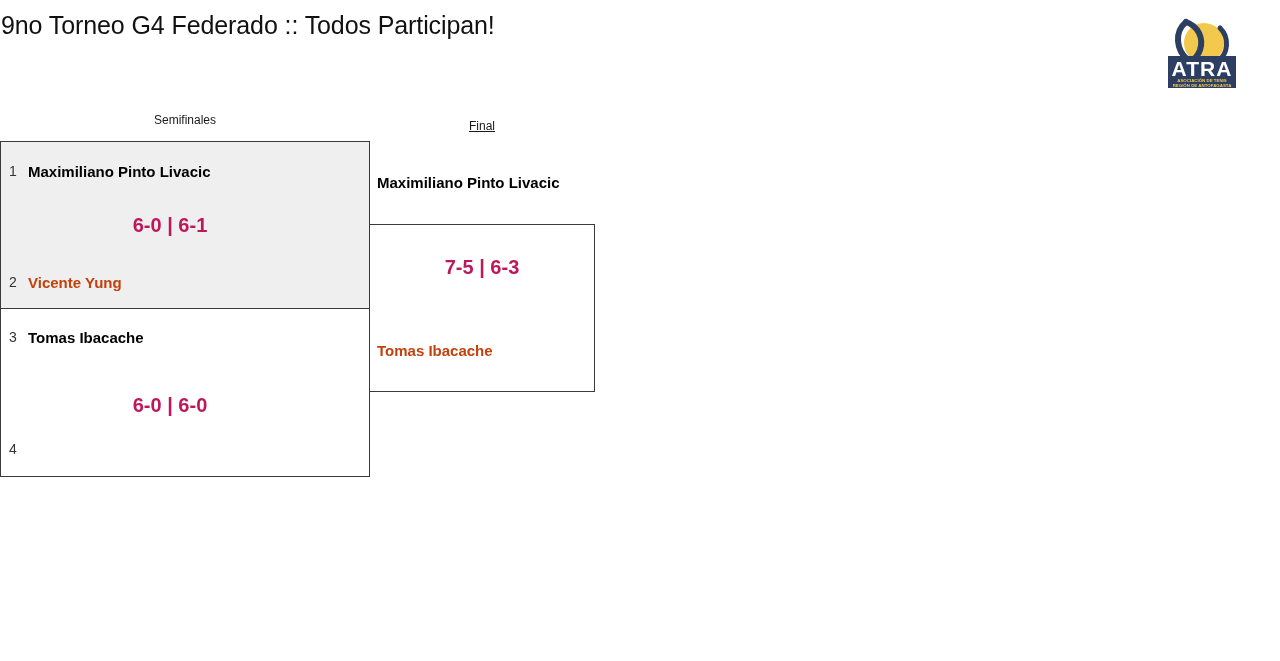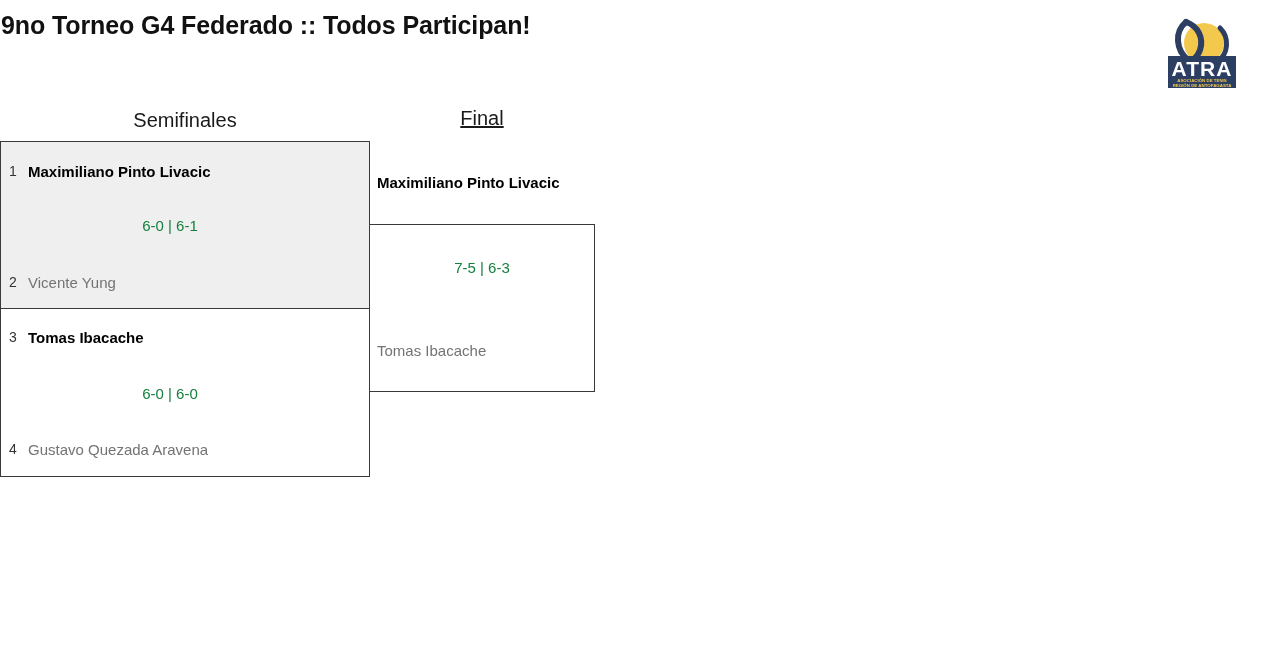--- a/index.html
+++ b/index.html
@@ -24,49 +24,49 @@
     width: 1180px;
   }
   .title-line {
     font-size: 25px;
     line-height: 33px;
     color: #111111;
     font-weight: 400;
     letter-spacing: -0.1px;
     padding-left: 1px;
   }
-  #title-line-1 { margin-top: 9px; font-weight: bold; }
+  #title-line-1 { margin-top: 9px; }
 
   
   #atra-logo {
     position: absolute;
     right: 38px;
     top: 16px;
     width: 80px;
     height: 78px;
   }
   #atra-logo svg { display: block; }
 
   
   .round-header {
     position: absolute;
-    font-size: 20px;
+    font-size: 12px;
     line-height: 20px;
     color: #1a1a1a;
     text-align: center;
     font-weight: 400;
   }
   #round-header-semifinales {
     left: 0px;
     top: 110px;
     width: 370px;
   }
   #round-header-final {
     left: 369px;
-    top: 108px;
+    top: 116px;
     width: 226px;
     text-decoration: underline;
   }
 
   
   #bracket {
     position: absolute;
     left: 0;
     top: 0;
     width: 1280px;
@@ -97,48 +97,49 @@
   }
   .seed {
     display: inline-block;
     min-width: 15px;
     color: #333333;
     font-size: 14px;
     margin-right: 4px;
     text-align: left;
   }
   .pname {
-    color: #737373;
-    font-weight: 400;
+    color: #c2410c;
+    font-weight: 700;
   }
   .pname.winner {
     color: #000000;
     font-weight: 700;
   }
 
   .score {
     position: absolute;
-    font-size: 15px;
+    font-size: 20px;
     line-height: 19px;
-    color: #15803d;
+    color: #be185d;
     text-align: center;
     white-space: nowrap;
+    font-weight: bold;
   }
 
   
   #match-sf1 { left: 0px; top: 141px; width: 370px; height: 168px; }
   #match-sf1 .row-top    { top: 20px; }
   #match-sf1 .row-bottom { top: 131px; }
   #score-sf1 { left: 0px; top: 216px; width: 340px; }
 
   
   #match-sf2 { left: 0px; top: 308px; width: 370px; height: 169px; }
   #match-sf2 .row-top    { top: 19px; }
   #match-sf2 .row-bottom { top: 131px; }
-  #score-sf2 { left: 0px; top: 384px; width: 340px; }
+  #score-sf2 { left: 0px; top: 396px; width: 340px; }
 
   
   #match-final { left: 369px; top: 224px; width: 226px; height: 168px; }
 
   
   .final-label {
     position: absolute;
     font-size: 15px;
     line-height: 19px;
     white-space: nowrap;
@@ -190,21 +191,20 @@
   </div>
   <div class="score" id="score-sf1">6-0 | 6-1</div>
 
   <div class="match-box" id="match-sf2">
     <div class="player-row row-top">
       <span class="seed">3</span>
       <span class="pname winner">Tomas Ibacache</span>
     </div>
     <div class="player-row row-bottom">
       <span class="seed">4</span>
-      <span class="pname">Gustavo Quezada Aravena</span>
     </div>
   </div>
   <div class="score" id="score-sf2">6-0 | 6-0</div>
 
   <div class="match-box" id="match-final"></div>
 
   <div class="final-label" id="final-player-top">
     <span class="pname winner">Maximiliano Pinto Livacic</span>
   </div>
 

